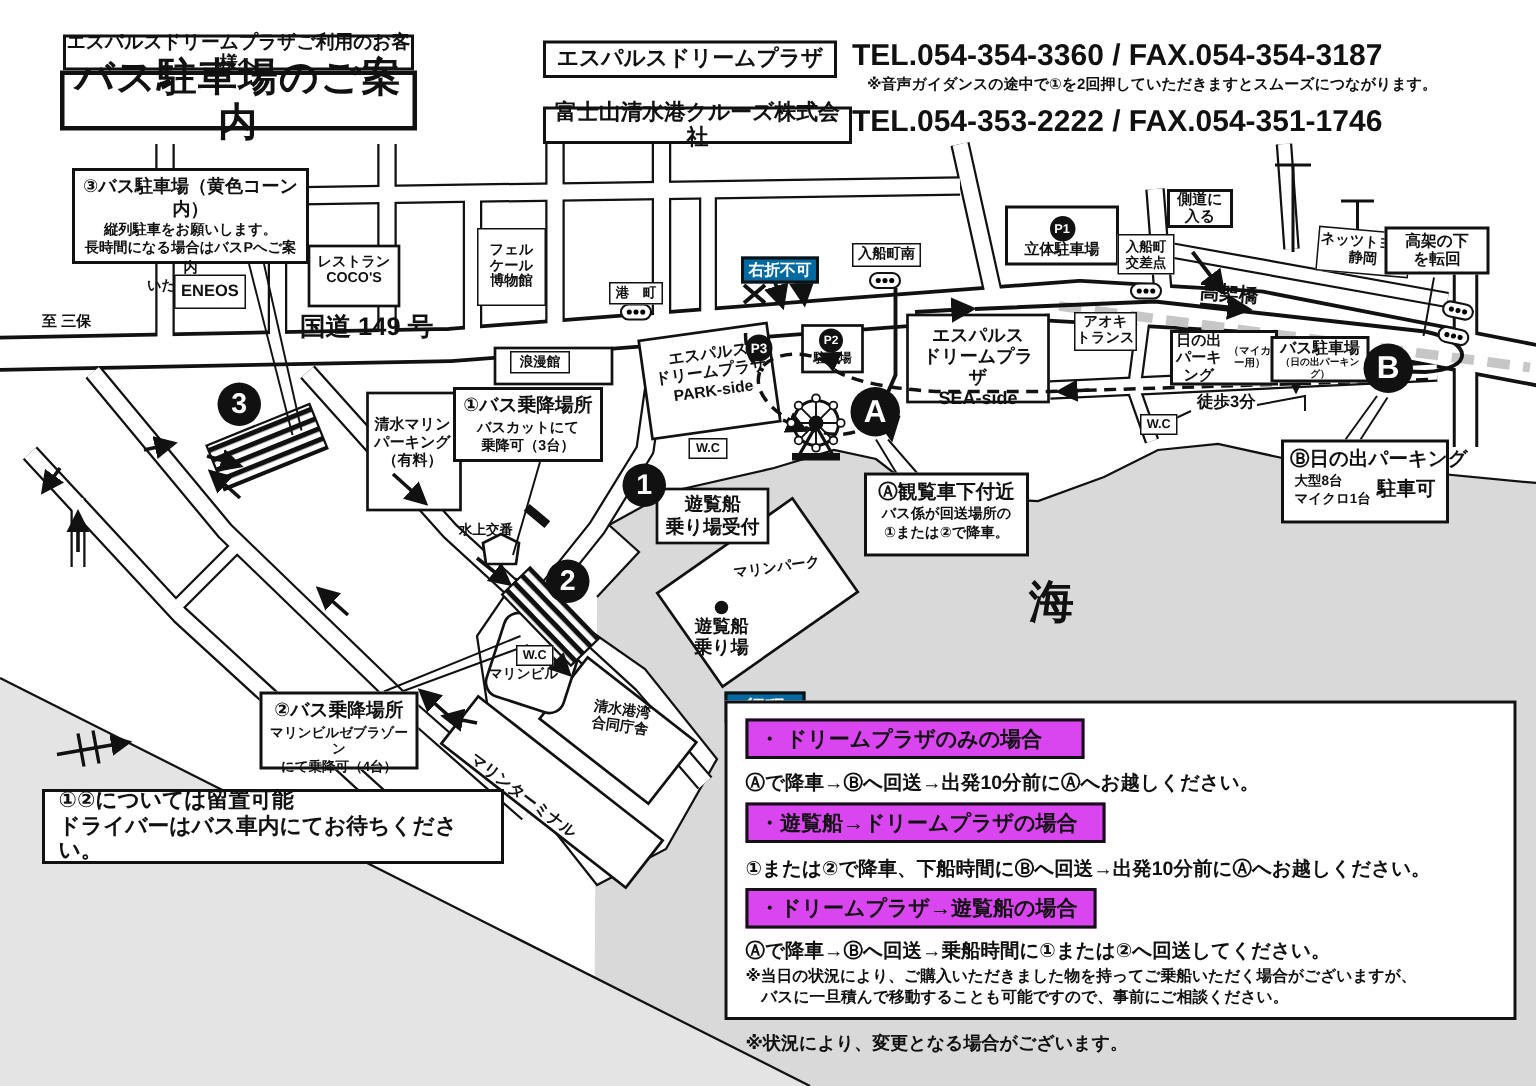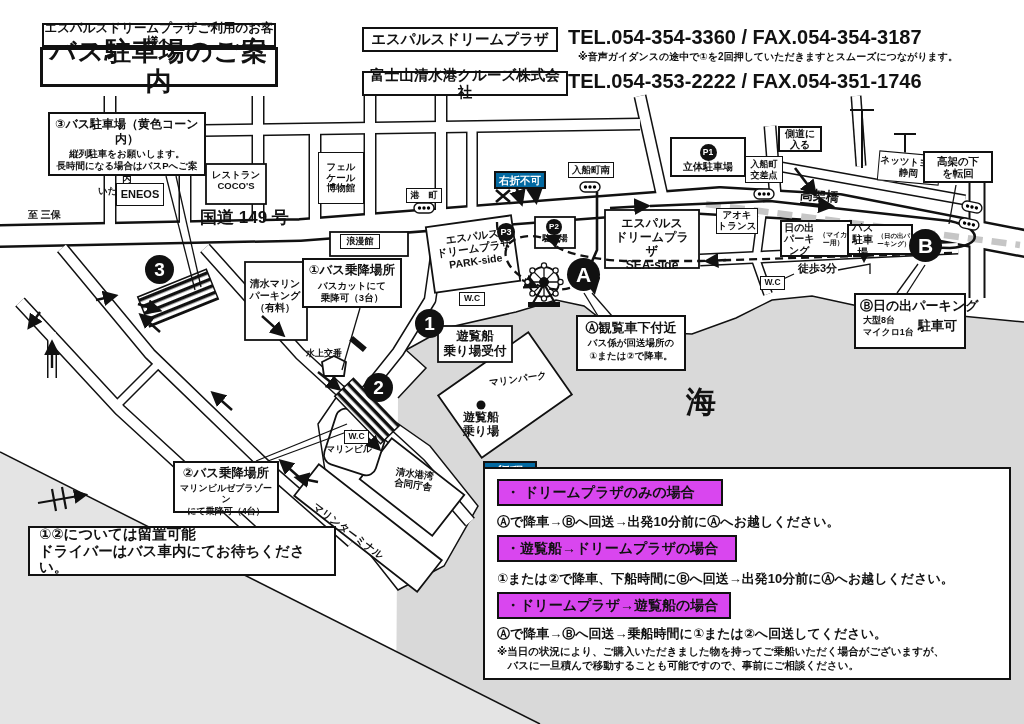--- a/index.html
+++ b/index.html
@@ -366,21 +366,21 @@
 ドリームプラザ
 SEA-side</div>
   <div class="wbox thin" style="left:716px;top:208px;width:42px;height:26px;font-size:9.5px">アオキ
 トランス</div>
 
   <div class="wbox" style="left:780px;top:220px;width:72px;height:37px;flex-direction:row;padding-top:1px">
     <div style="font-size:10px;font-weight:bold;line-height:1.15;white-space:pre-line">日の出
 パーキング</div>
     <div style="font-size:7px;font-weight:bold">（マイカー用）</div>
   </div>
-  <div class="wbox" style="left:847px;top:224px;width:66px;height:31px;flex-direction:row;padding-top:0">
+  <div class="wbox" style="left:847px;top:224px;width:66px;height:31px;flex-direction:column;padding-top:0">
     <div style="font-size:10.5px;font-weight:bold">バス駐車場</div>
     <div style="font-size:6.5px;font-weight:bold">（日の出パーキング）</div>
   </div>
 
   <div class="lbl" style="left:798px;top:262px;font-size:11px;white-space:nowrap">徒歩3分</div>
 
   <div class="wbox thin" style="left:459px;top:292px;width:26px;height:14px;font-size:8.5px">W.C</div>
   <div class="wbox thin" style="left:760px;top:276px;width:25px;height:14px;font-size:8.5px">W.C</div>
   <div class="wbox thin" style="left:344px;top:430px;width:25px;height:14px;font-size:8.5px">W.C</div>
 
@@ -408,14 +408,15 @@
   <div class="abs" style="left:483px;top:467px;width:528px;height:213px;background:#fff;border:2.5px solid #111;box-sizing:border-box">
     <div class="panelbox" style="left:12px;top:10px;width:226px;height:27px;font-size:14px">・ ドリームプラザのみの場合</div>
     <div class="desc" style="left:12px;top:44px;font-size:13px">Ⓐで降車→Ⓑへ回送→出発10分前にⒶへお越しください。</div>
     <div class="panelbox" style="left:12px;top:66px;width:240px;height:27px;font-size:14px">・遊覧船→ドリームプラザの場合</div>
     <div class="desc" style="left:12px;top:101px;font-size:13px">①または②で降車、下船時間にⒷへ回送→出発10分前にⒶへお越しください。</div>
     <div class="panelbox" style="left:12px;top:123px;width:234px;height:27px;font-size:14px">・ドリームプラザ→遊覧船の場合</div>
     <div class="desc" style="left:12px;top:156px;font-size:13px">Ⓐで降車→Ⓑへ回送→乗船時間に①または②へ回送してください。</div>
     <div class="desc" style="left:12px;top:175px;font-size:10.5px">※当日の状況により、ご購入いただきました物を持ってご乗船いただく場合がございますが、
 　バスに一旦積んで移動することも可能ですので、事前にご相談ください。</div>
   </div>
+  <div class="desc" style="left:497px;top:687px;font-size:12px">※状況により、変更となる場合がございます。</div>
 
 </div>
 
 </body></html>

